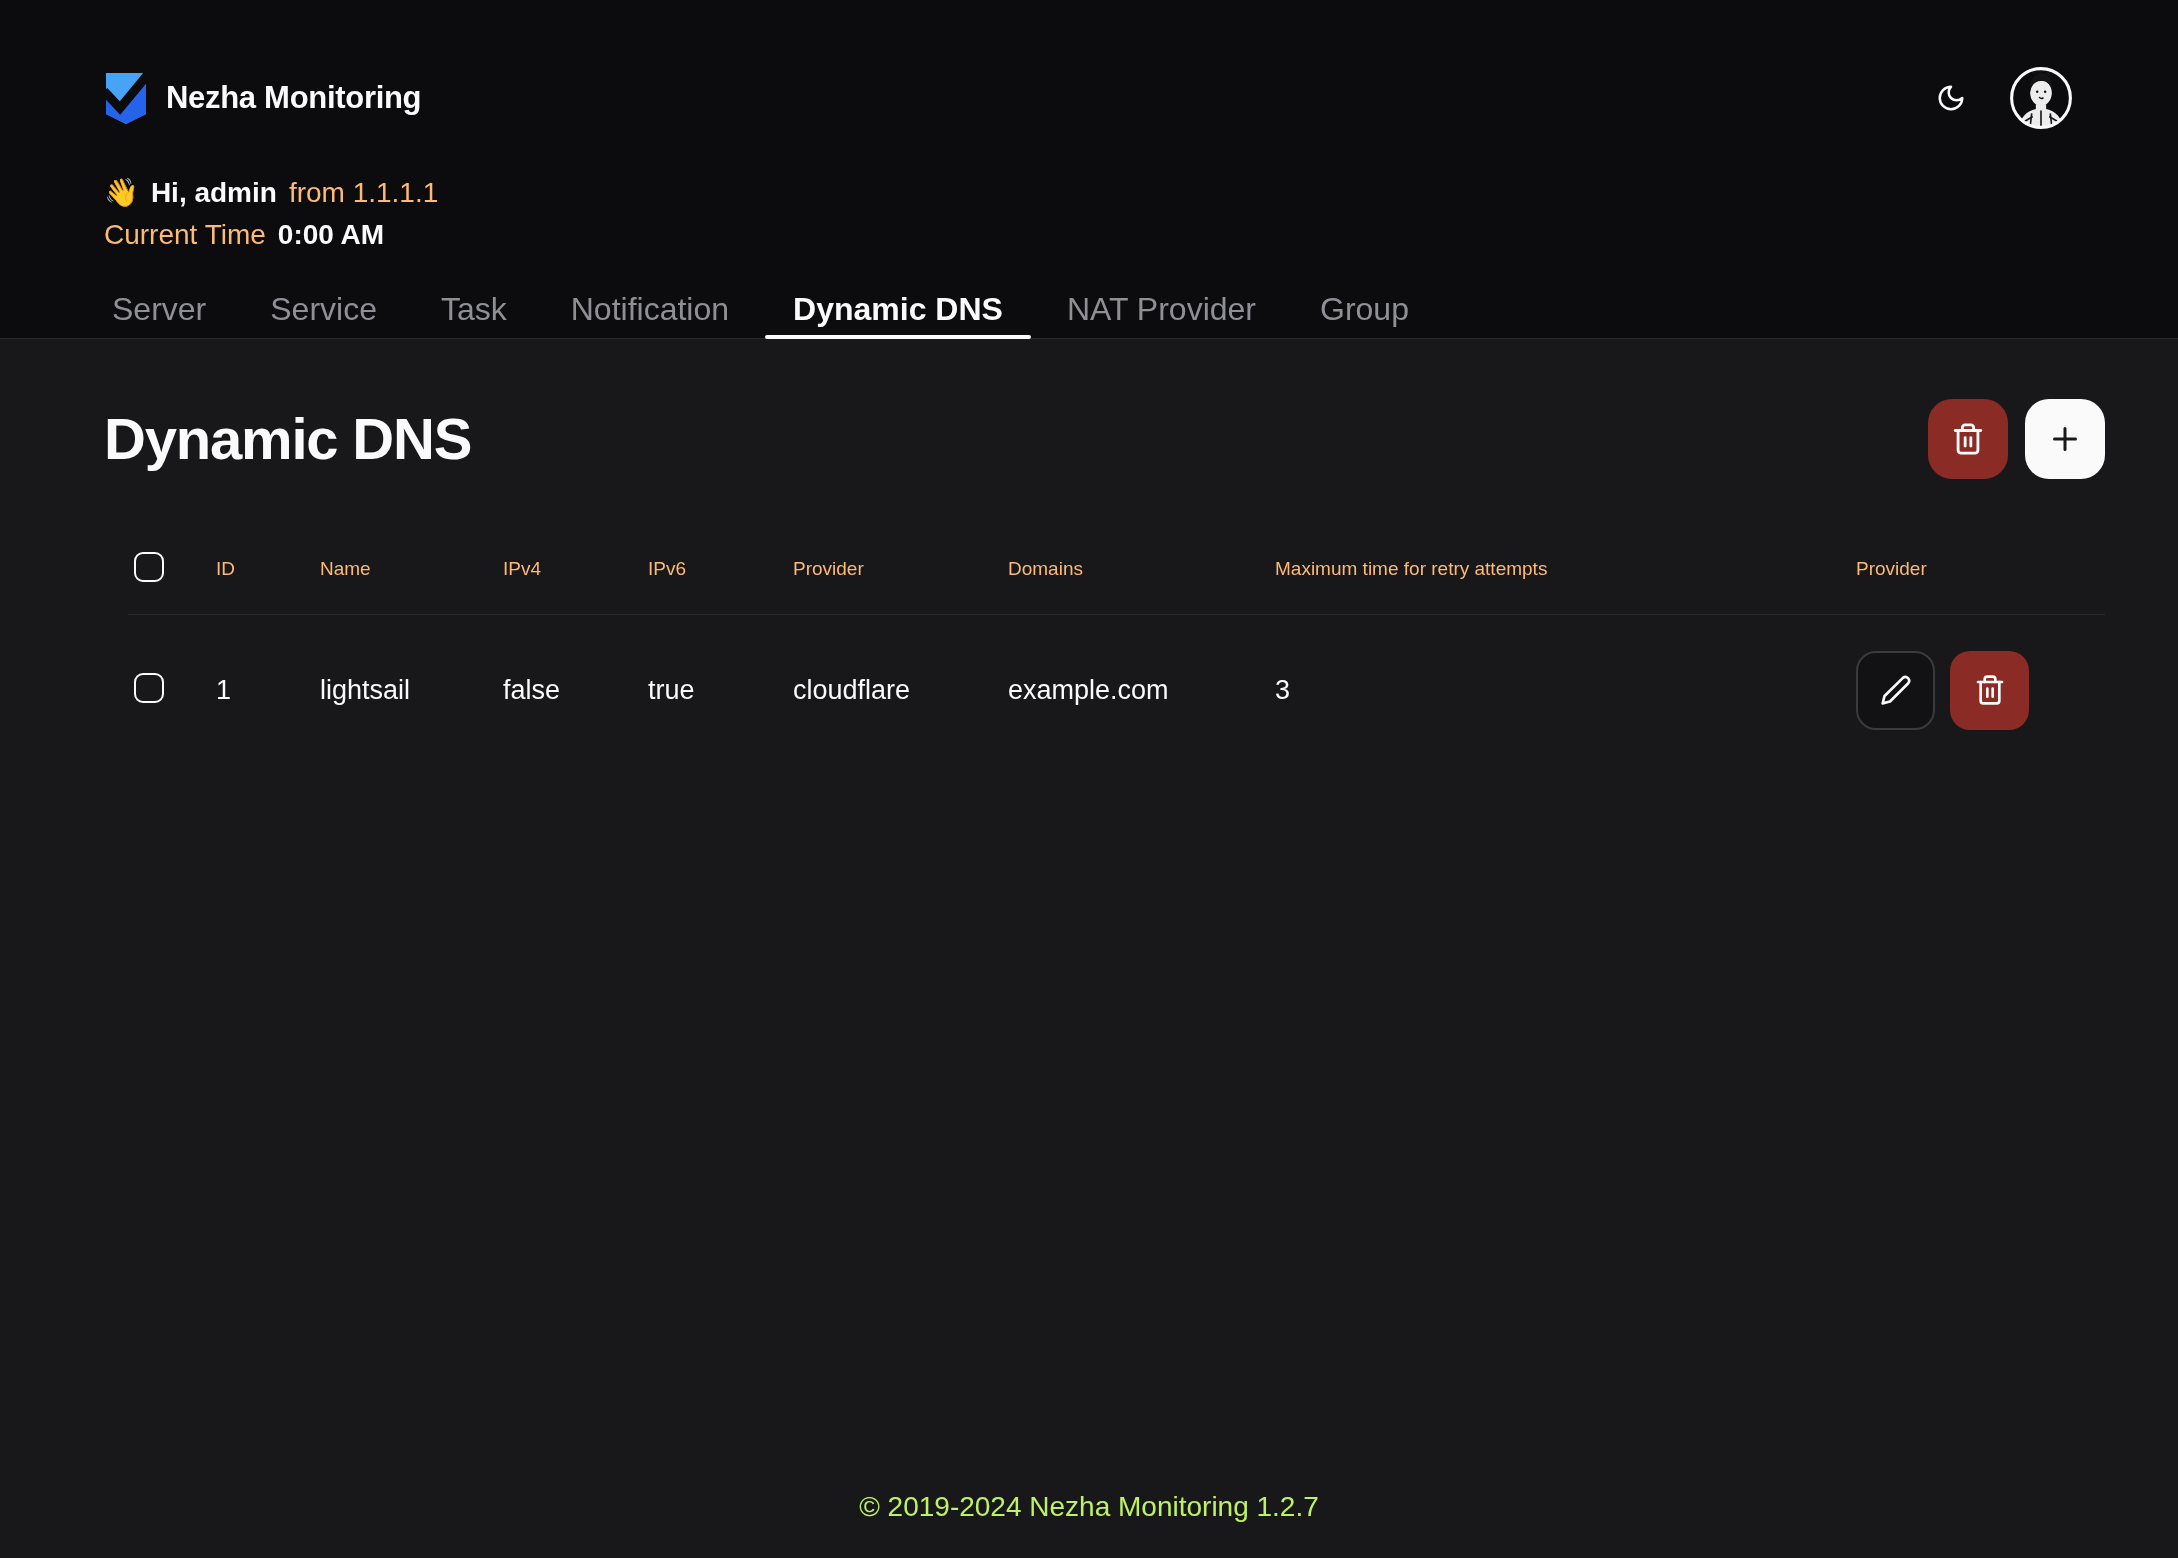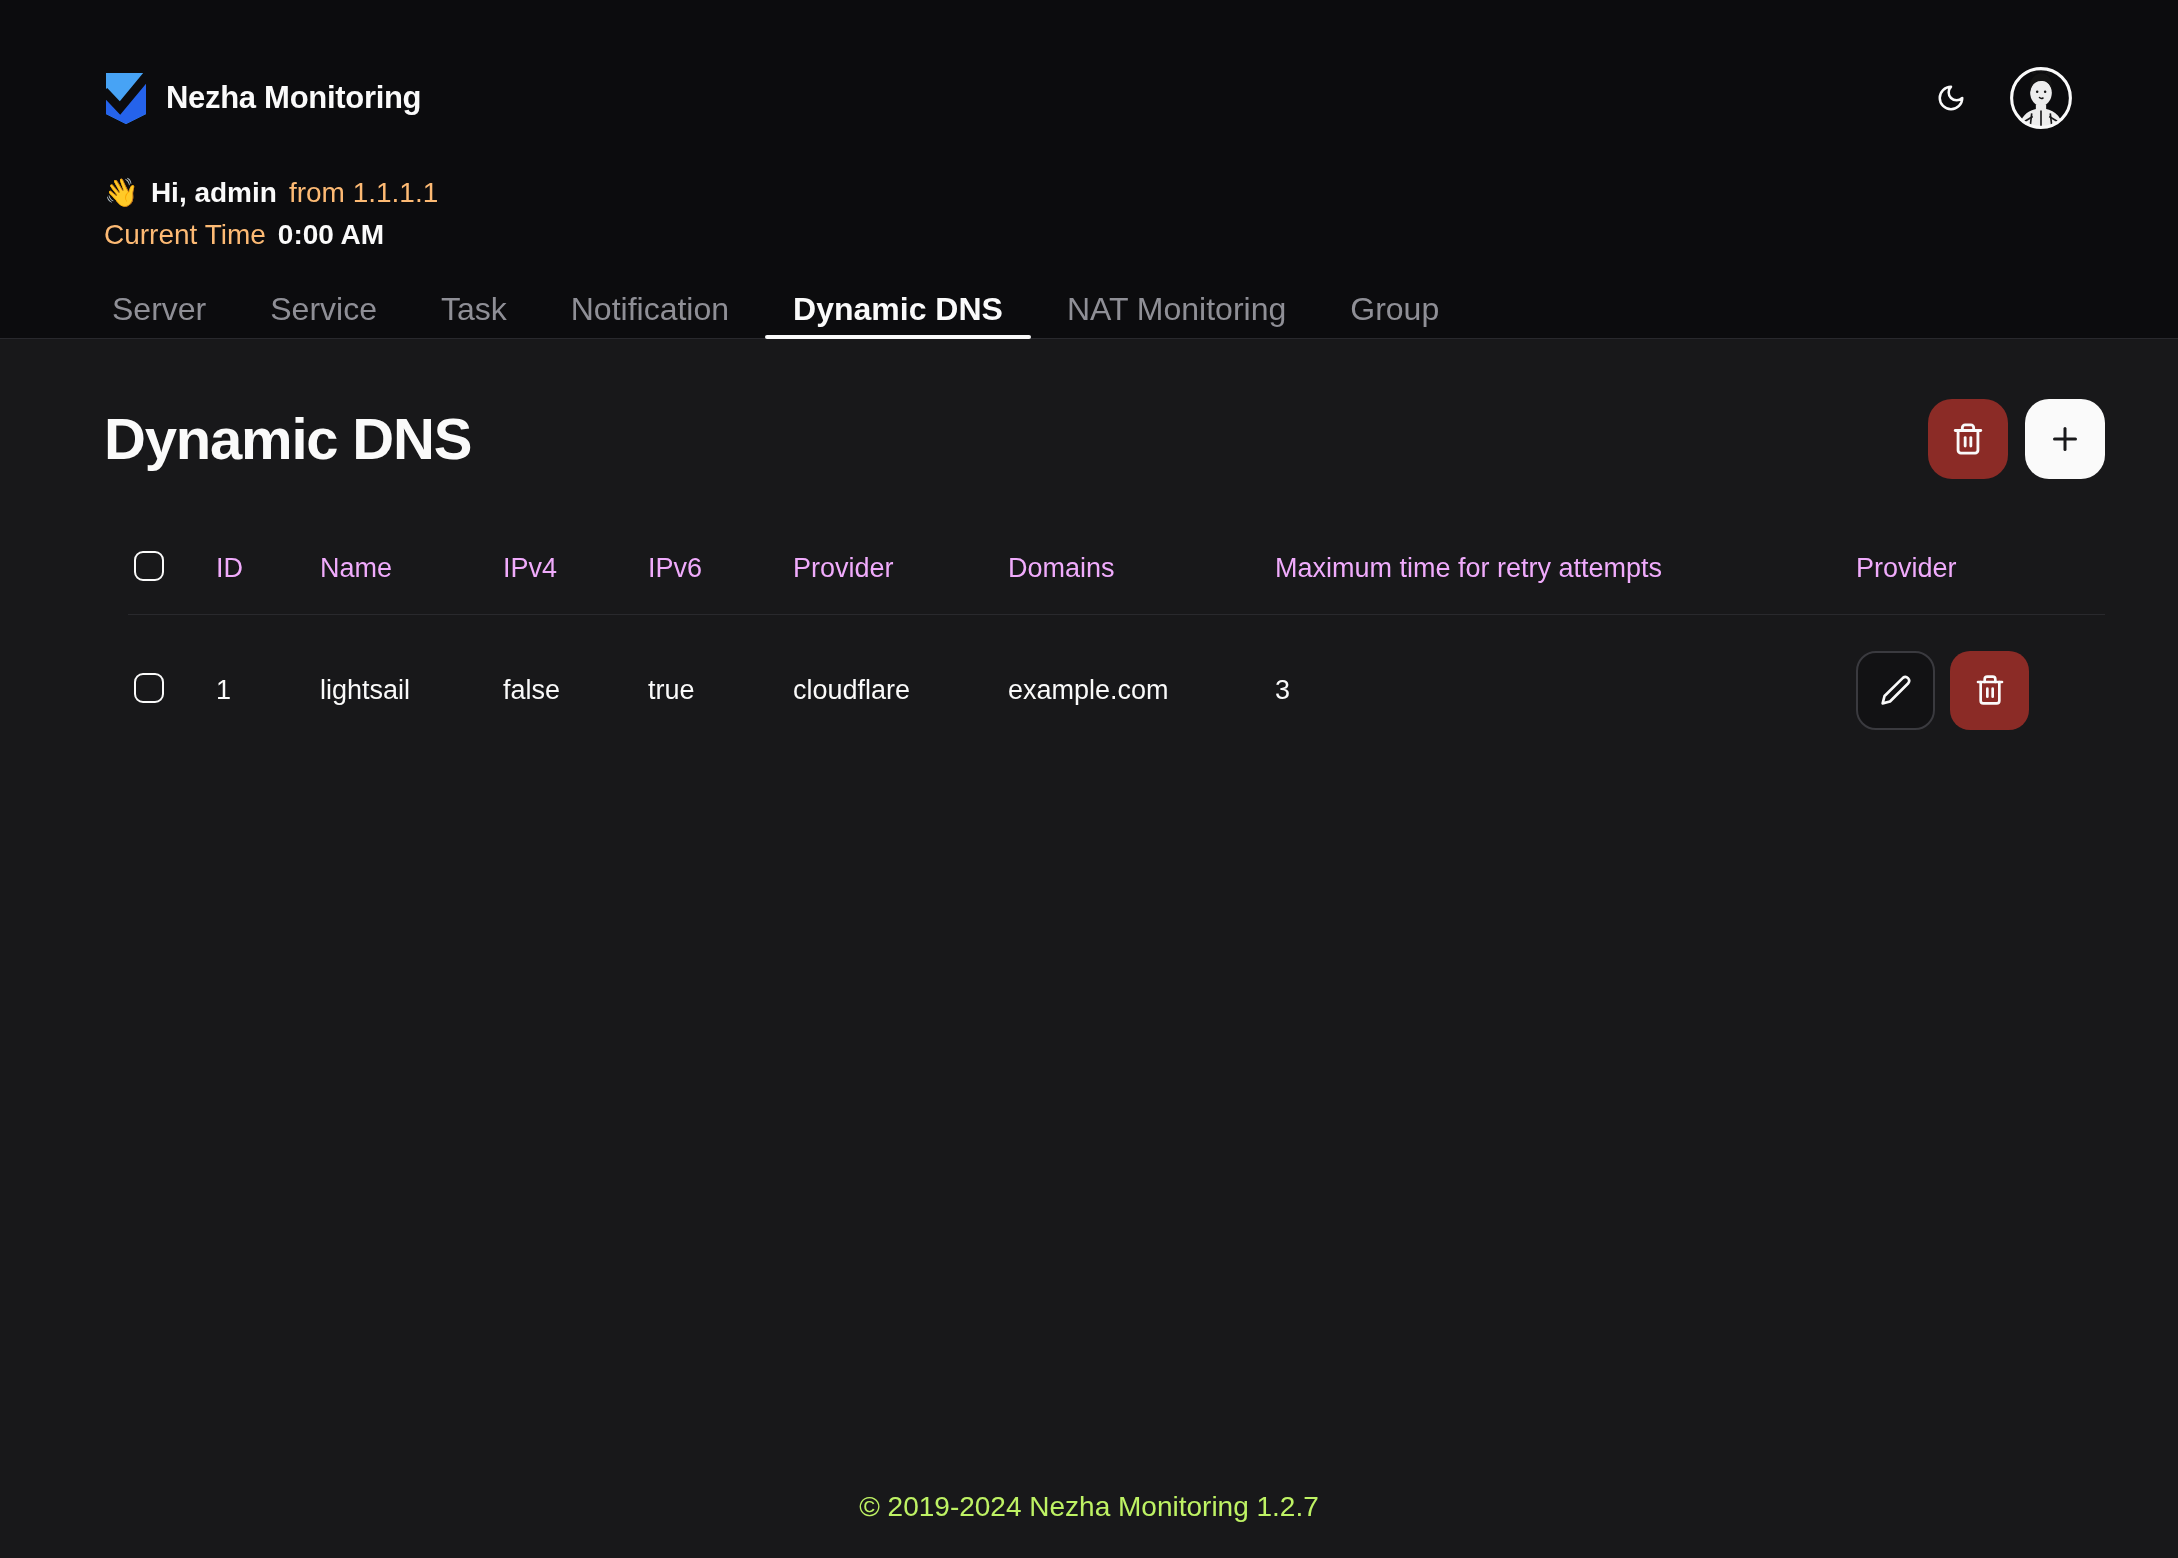--- a/index.html
+++ b/index.html
@@ -42,21 +42,21 @@
   .toolbar { display:flex; gap:17px; }
   .btn-square {
     width:80px; height:80px; border-radius:24px; border:none;
     display:flex; align-items:center; justify-content:center; cursor:pointer;
   }
   .btn-danger { background:#8b2b26; }
   .btn-light  { background:#fafafa; }
 
   .table { margin-left:24px; margin-top:44px; }
   .t-row { display:grid; grid-template-columns:88px 104px 183px 145px 145px 215px 267px 581px 1fr; align-items:center; }
-  .t-head { height:92px; border-bottom:1px solid #29292d; color:#f0abfc; font-size:27px; font-weight:500; }
+  .t-head { height:92px; border-bottom:1px solid #29292d; color:#fdba74; font-size:19px; font-weight:500; }
   .t-data { height:150px; font-size:27px; font-weight:400; color:#fafafa; }
   .checkbox {
     width:30px; height:30px; margin-left:6px;
     border:2px solid #fafafa; border-radius:9px; background:transparent; cursor:pointer;
   }
   .actions-cell { display:flex; gap:15px; }
   .btn-action {
     width:79px; height:79px; border-radius:20px;
     display:flex; align-items:center; justify-content:center; cursor:pointer;
   }
@@ -135,21 +135,21 @@
         <span class="bold">0:00 AM</span>
       </div>
     </div>
 
     <nav class="tabs">
       <button class="tab">Server</button>
       <button class="tab">Service</button>
       <button class="tab">Task</button>
       <button class="tab">Notification</button>
       <button class="tab active">Dynamic DNS</button>
-      <button class="tab">NAT Monitoring</button>
+      <button class="tab">NAT Provider</button>
       <button class="tab">Group</button>
     </nav>
   </header>
 
   <main>
     <div class="page-head">
       <h1>Dynamic DNS</h1>
       <div class="toolbar">
         <button class="btn-square btn-danger" aria-label="delete selected">
           <span style="display:flex;">

